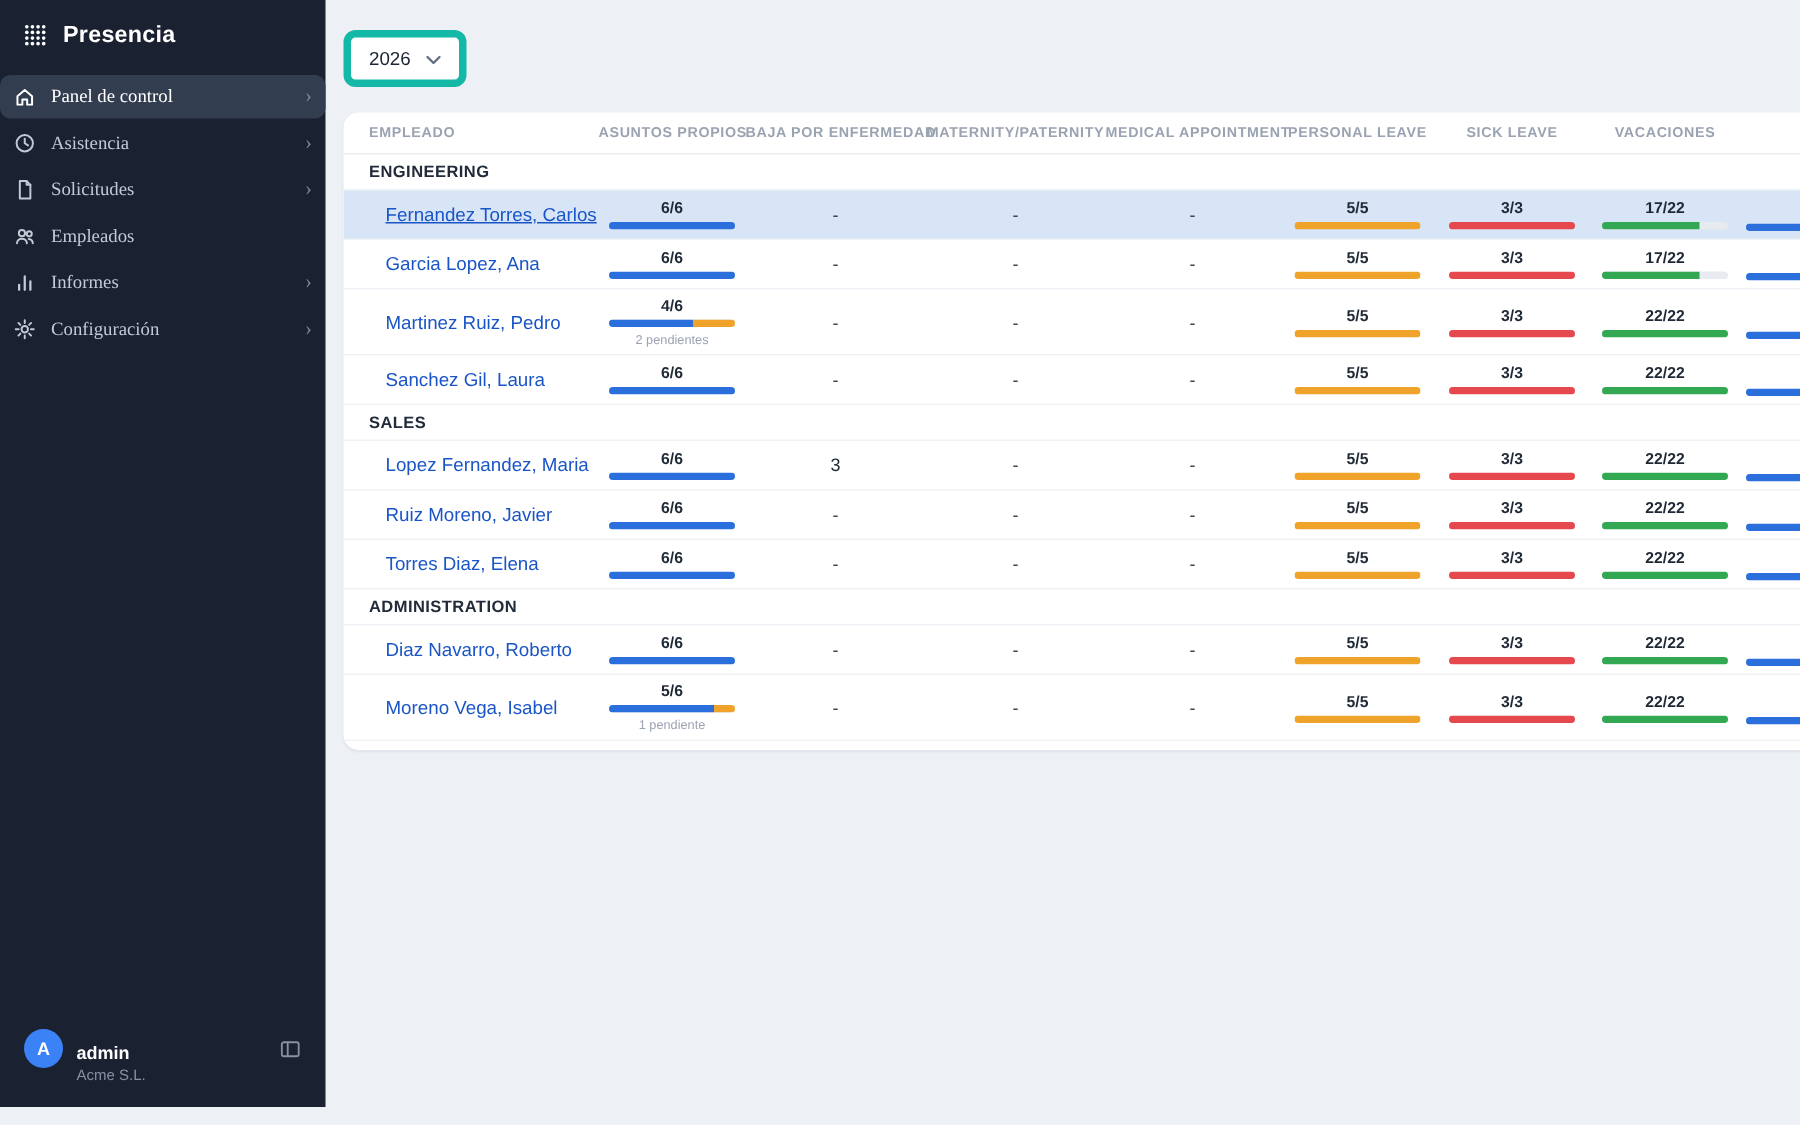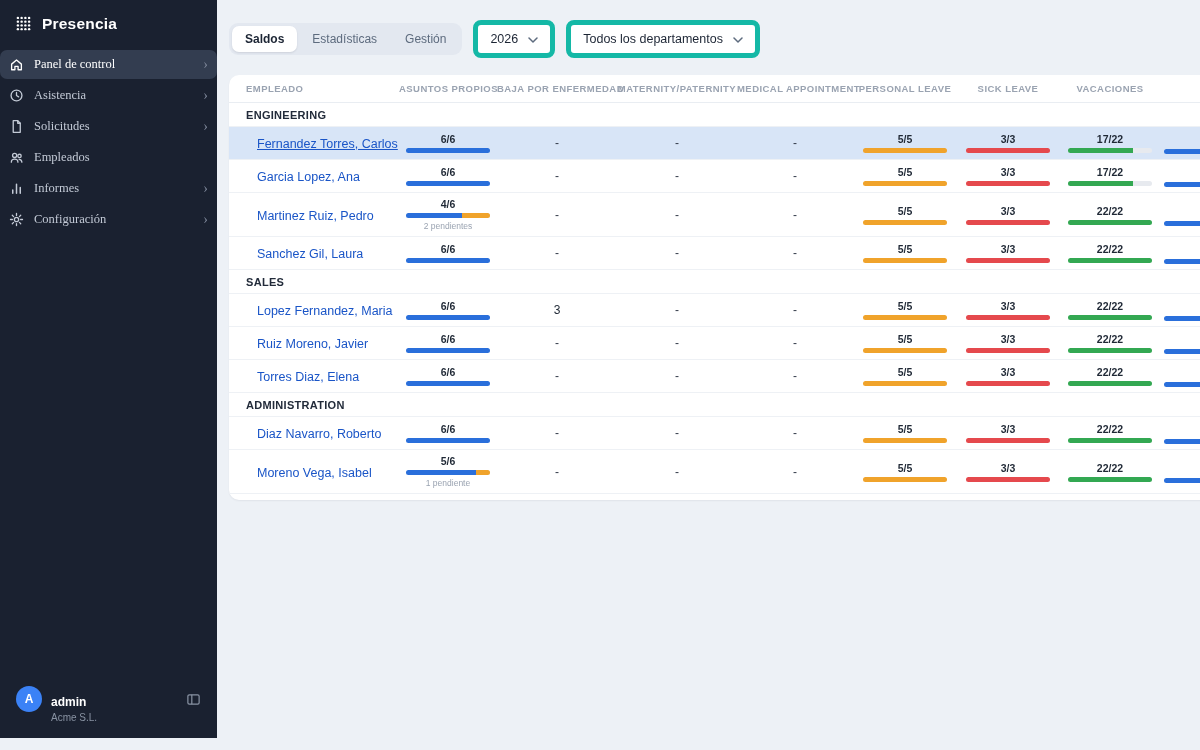--- a/index.html
+++ b/index.html
@@ -161,33 +161,22 @@
               <rect x="2" y="3" width="12" height="10" rx="1.5"></rect>
               <line x1="6.2" y1="3" x2="6.2" y2="13"></line>
             </svg>
           </span>
       </button>
     </div>
   </aside>
 
   <main class="main">
     <div class="toolbar">
-      <div class="segmented">
-        <button class="seg-tab active">Saldos</button>
-        <button class="seg-tab">Estadísticas</button>
-        <button class="seg-tab">Gestión</button>
-      </div>
       <button class="select">
         <span>2026</span>
-        <span><svg width="10" height="6" viewBox="0 0 10 6" fill="none">
-              <path d="M1 1l4 4 4-4" stroke="#5d6b7e" stroke-width="1.5" stroke-linecap="round" stroke-linejoin="round"></path>
-            </svg></span>
-      </button>
-      <button class="select">
-        <span>Todos los departamentos</span>
         <span><svg width="10" height="6" viewBox="0 0 10 6" fill="none">
               <path d="M1 1l4 4 4-4" stroke="#5d6b7e" stroke-width="1.5" stroke-linecap="round" stroke-linejoin="round"></path>
             </svg></span>
       </button>
     </div>
 
     <div class="card">
       <div class="thead">
         <div class="th th-emp">Empleado</div>
         <div class="th">Asuntos propios</div>

